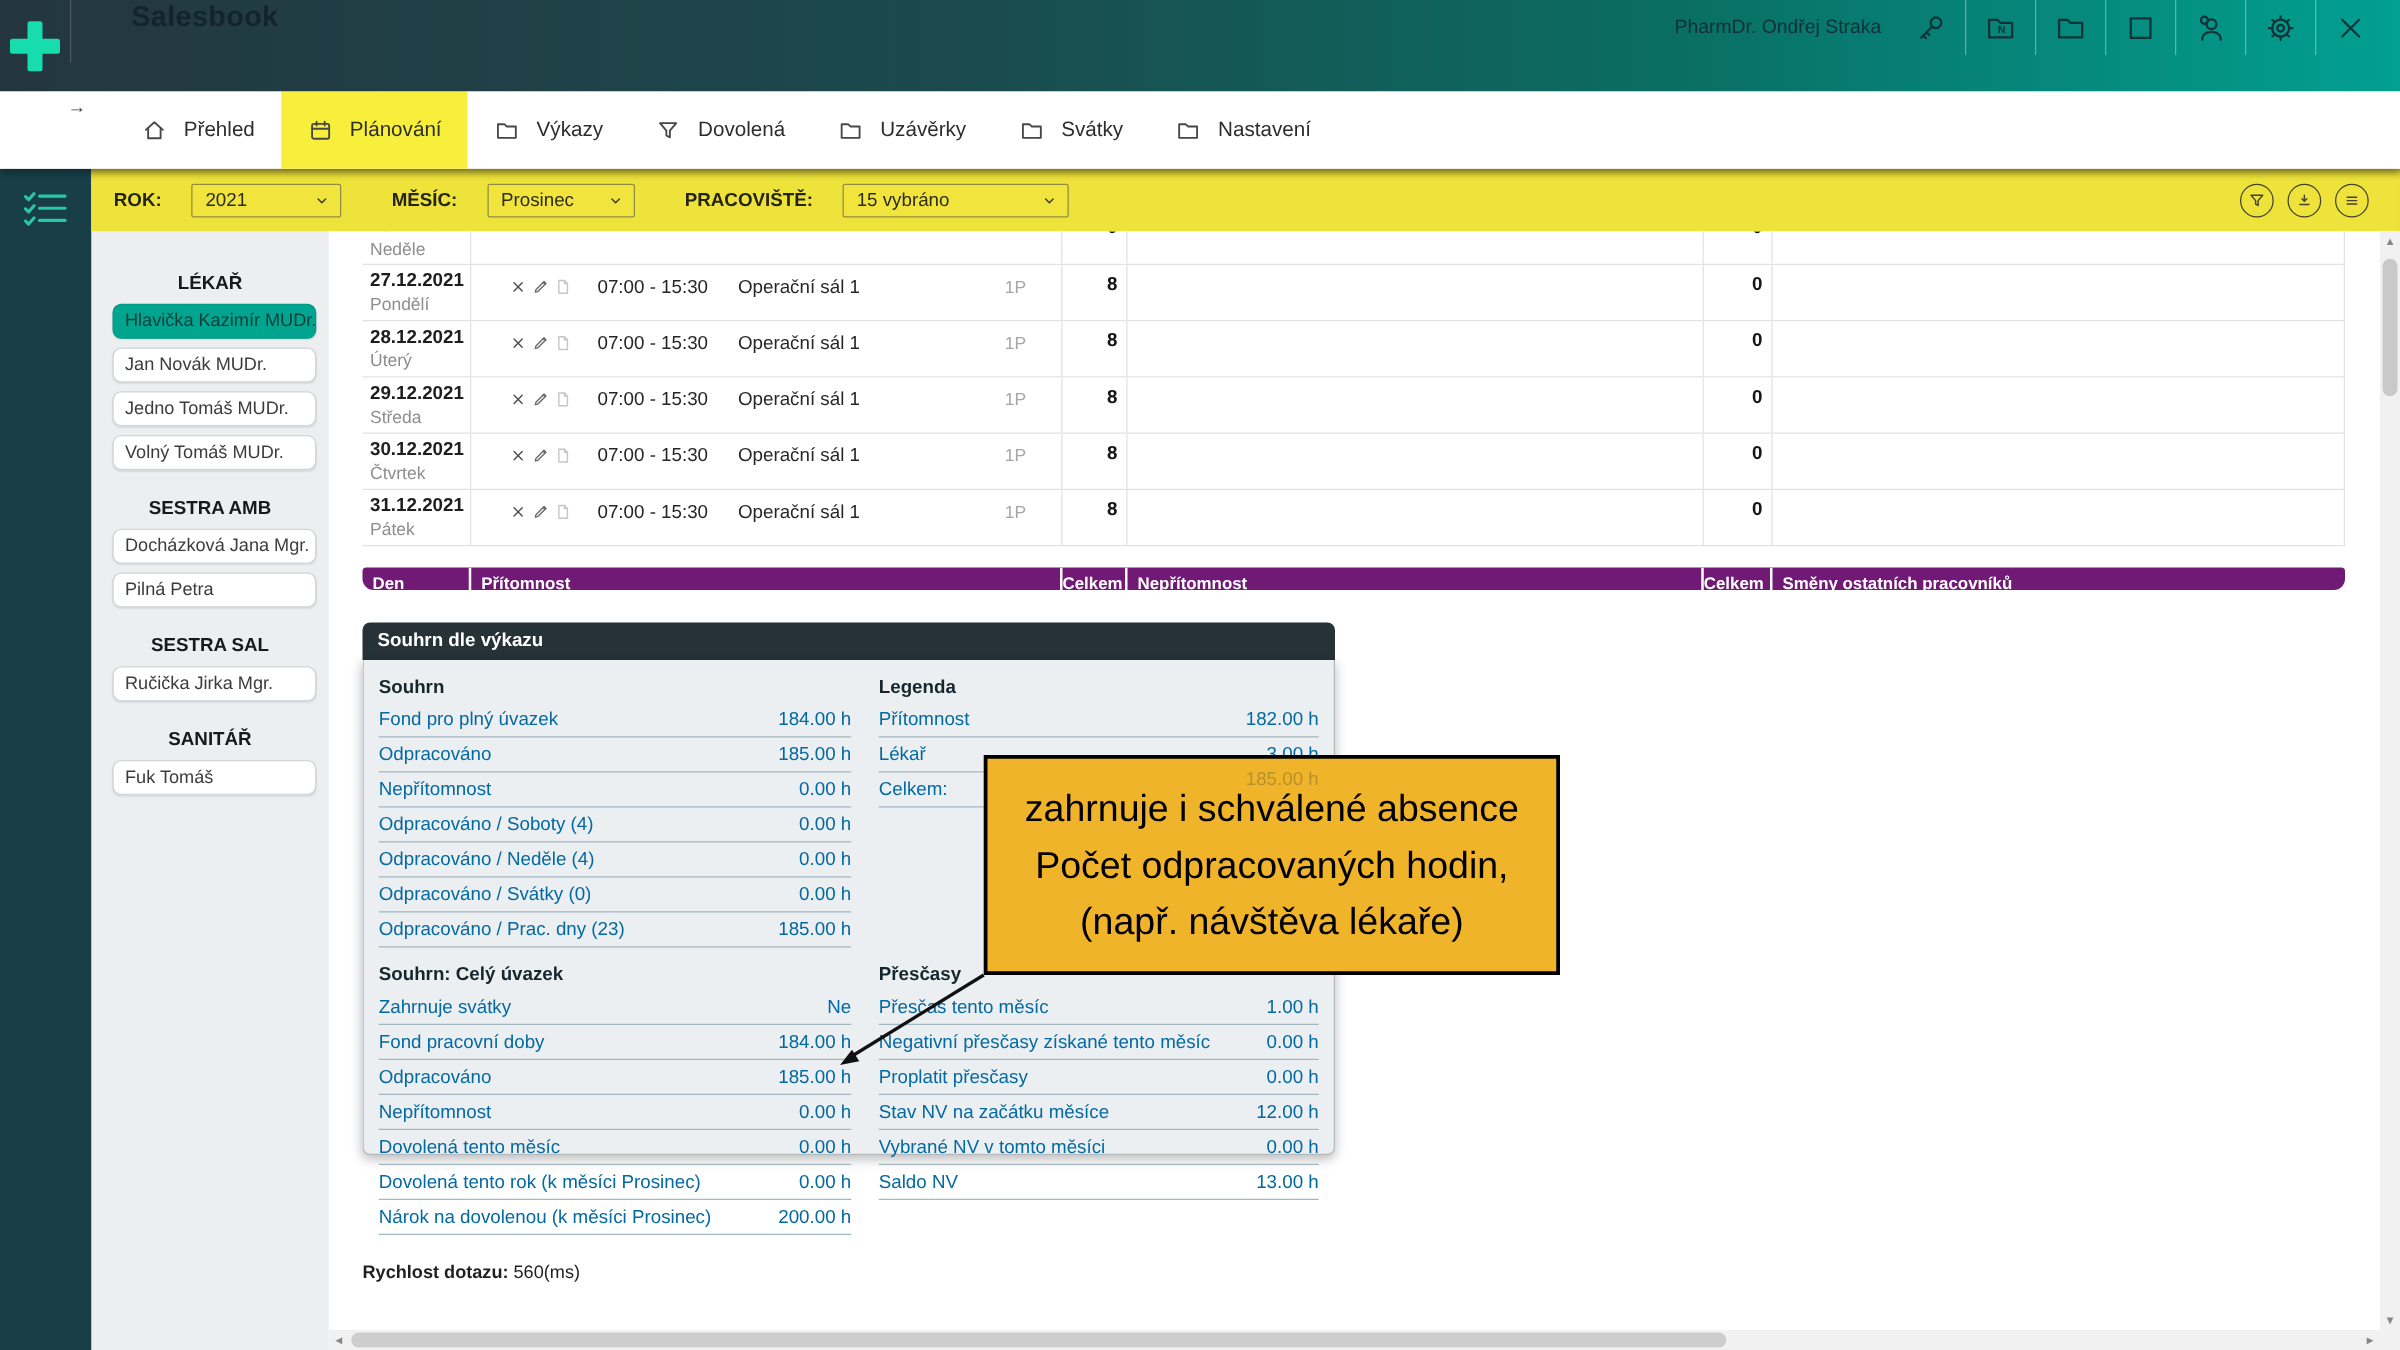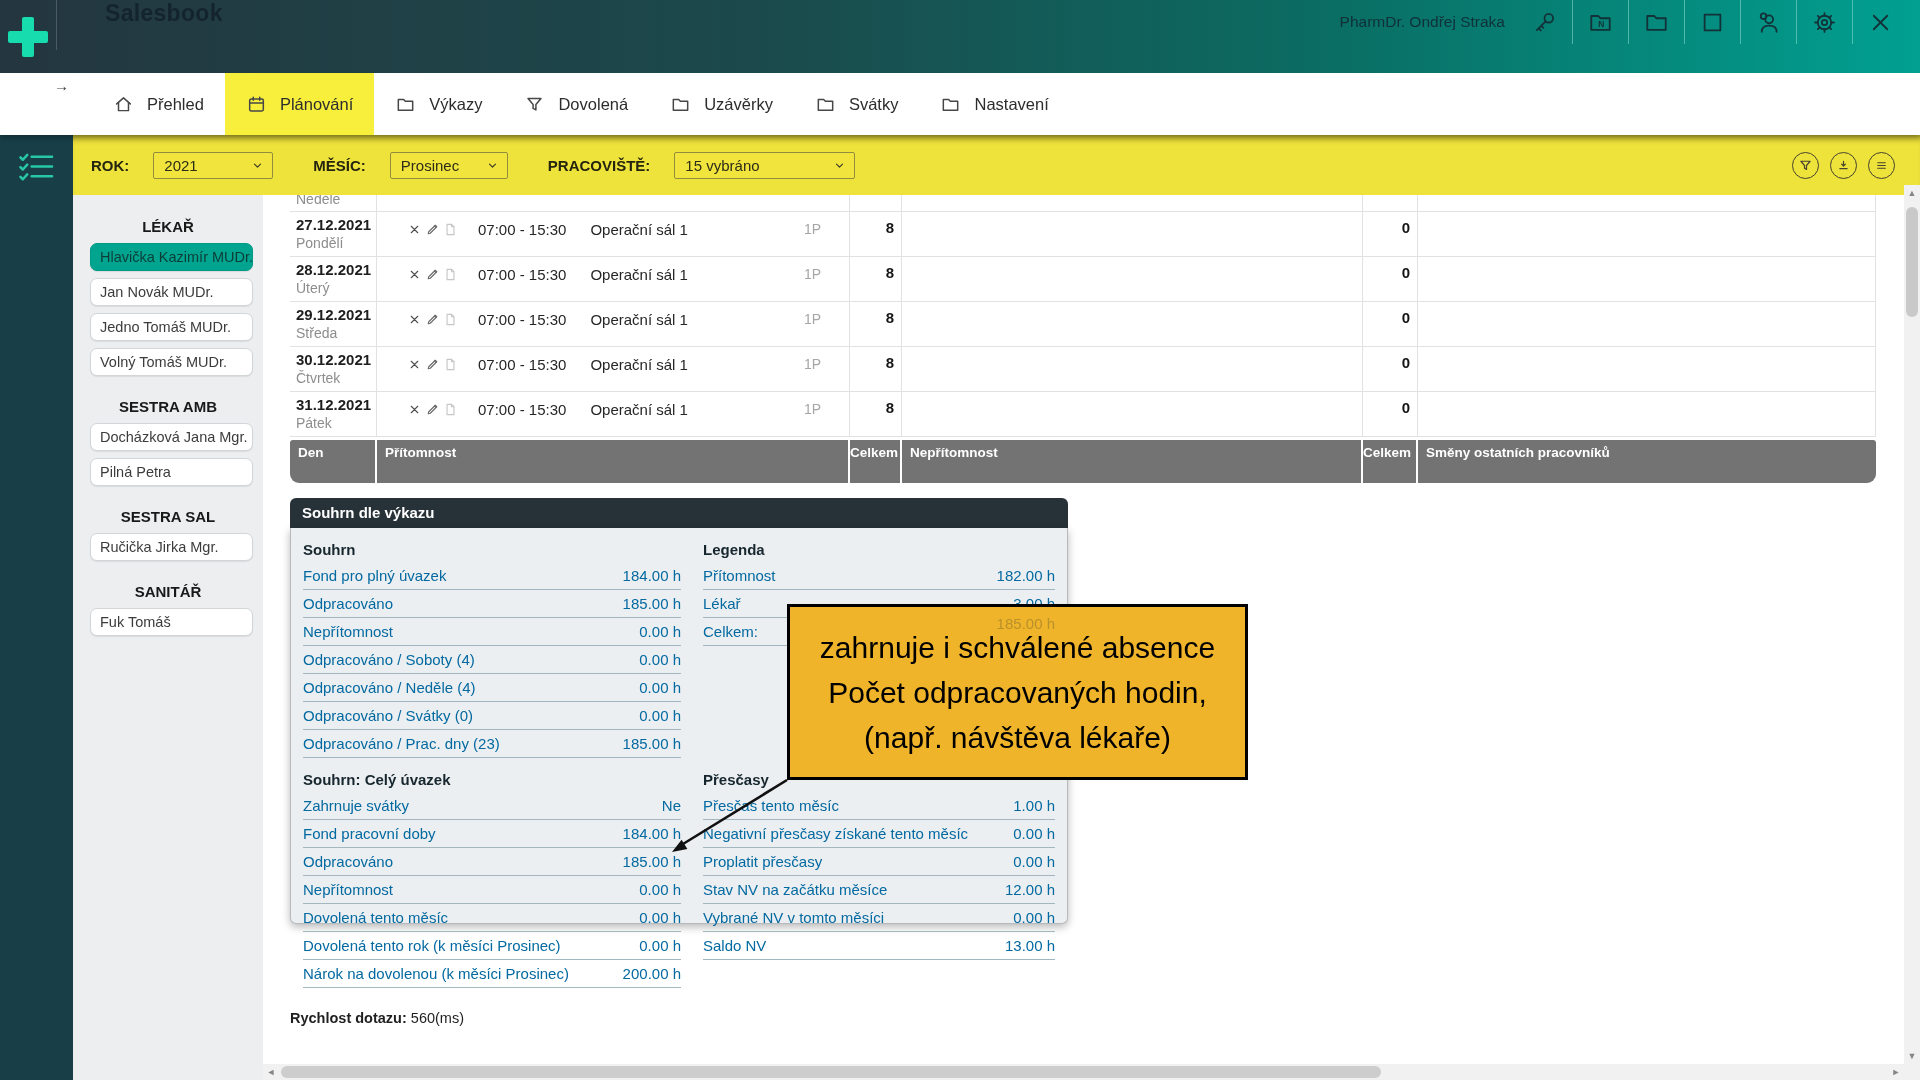--- a/index.html
+++ b/index.html
@@ -26,21 +26,21 @@
   
   .navbar{position:absolute;left:0;top:73px;width:1920px;height:62px;background:#fff;
     box-shadow:0 3px 6px rgba(0,0,0,.30);display:flex;align-items:stretch;padding-left:92px;
     box-sizing:border-box;z-index:5;}
   .nav-arrow{position:absolute;left:54px;top:4px;font-size:15px;color:#3d3d3d;}
   .nav-tab{display:flex;align-items:center;gap:13px;padding:0 21px;font-size:16.5px;color:#2d2d2d;cursor:pointer;}
   .nav-tab.active{background:#f7ef3c;}
   .nav-icon{width:21px;height:21px;color:#474747;}
 
   
-  .filterbar{position:absolute;left:73px;top:135px;width:1847px;height:60px;background:#eee33b;
+  .filterbar{position:absolute;left:73px;top:135px;width:1847px;height:50px;background:#eee33b;
     display:flex;align-items:center;z-index:4;box-shadow:inset 0 8px 8px -7px rgba(0,0,0,.45);}
   .fl{font-weight:bold;font-size:15px;color:#24240f;white-space:nowrap;}
   .fsel{display:flex;align-items:center;justify-content:space-between;height:27px;
     background:#f1e53d;border:1px solid #928c3f;border-radius:2px;margin-left:24px;
     padding:0 8px 0 10px;font-size:15px;color:#2c2c18;box-sizing:border-box;cursor:pointer;}
   .fsel .chev{width:13px;height:13px;color:#3c3c28;}
   .fb-actions{margin-left:auto;display:flex;gap:11px;padding-right:25px;}
   .circle-btn{width:27px;height:27px;border:1.6px solid #45422e;border-radius:50%;
     display:flex;align-items:center;justify-content:center;color:#45422e;box-sizing:border-box;cursor:pointer;}
   .circle-btn svg{width:15px;height:15px;}
@@ -69,22 +69,22 @@
   .d2{font-size:14px;color:#8d8d8d;line-height:18px;}
   .c-pres{display:flex;align-items:flex-start;padding:9px 28px 0 30px;}
   .actics{display:flex;align-items:center;gap:3px;margin-top:1px;}
   .acticon{width:15px;height:15px;}
   .ic-del{color:#4d4d4d;} .ic-edit{color:#6a6a6a;} .ic-note{color:#c6c6c6;}
   .t-time{margin-left:20px;font-size:15px;color:#262626;white-space:nowrap;}
   .t-loc{margin-left:24px;font-size:15px;color:#262626;white-space:nowrap;}
   .t-tag{margin-left:auto;color:#a6a6a6;font-size:14px;}
   .c-num{padding:7px 7px 0 0;text-align:right;font-weight:bold;font-size:15px;color:#141414;}
   .partial .c-num span{display:block;margin-top:-19px;}
-  .tband{margin-top:3px;display:grid;grid-template-columns:87px 473px 52px 461px 55px 458px;height:43px;
-    background:#737373;border-radius:3px 3px 9px 9px;overflow:hidden;}
+  .tband{margin-top:17px;display:grid;grid-template-columns:87px 473px 52px 461px 55px 458px;height:18px;
+    background:#701a75;border-radius:3px 3px 9px 9px;overflow:hidden;}
   .bcell{border-right:2px solid #fff;color:#fff;font-weight:bold;font-size:13.5px;line-height:26px;
     padding-left:8px;white-space:nowrap;box-sizing:border-box;overflow:hidden;}
   .bcell.r{text-align:right;padding-right:6px;padding-left:0;}
   .bcell:last-child{border-right:none;}
 
   
   .panel{position:absolute;left:290px;top:498px;width:778px;z-index:10;}
   .p-head{height:30px;background:#263238;border-radius:6px 6px 0 0;color:#fff;font-weight:bold;
     font-size:15px;line-height:30px;padding-left:12px;}
   .p-body{height:396px;background:#eceff1;border:1px solid #b6babd;border-top:none;

